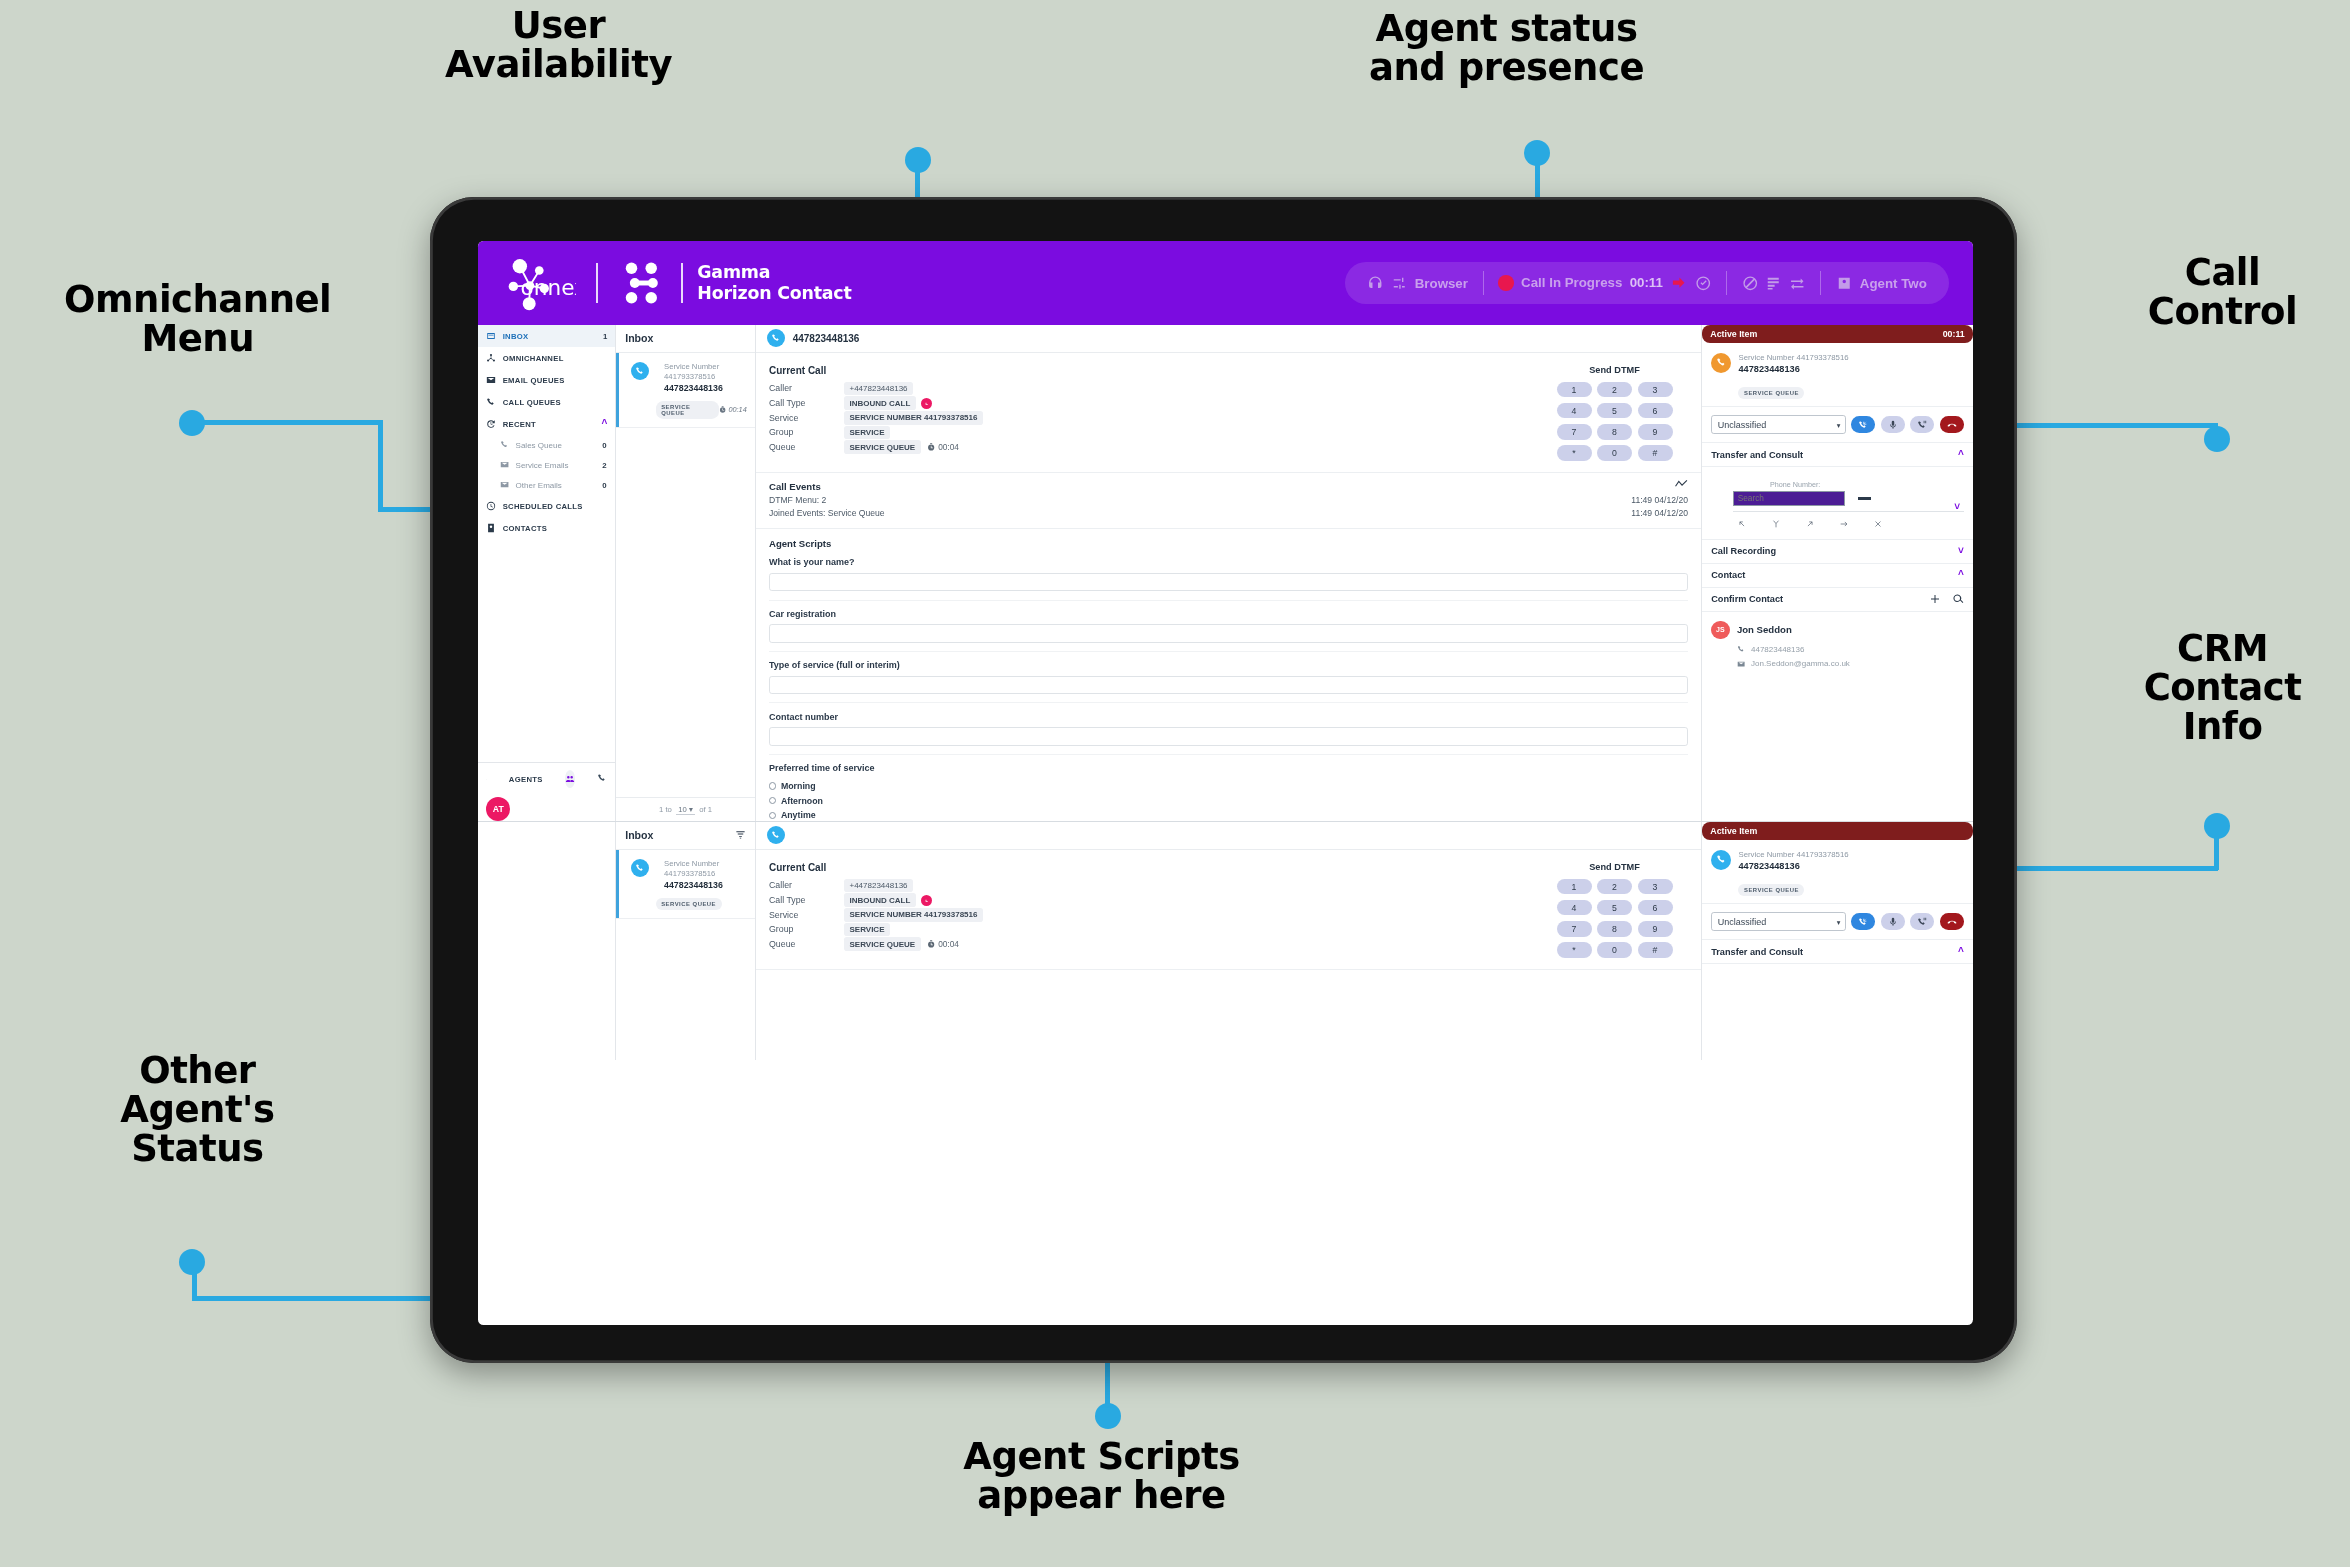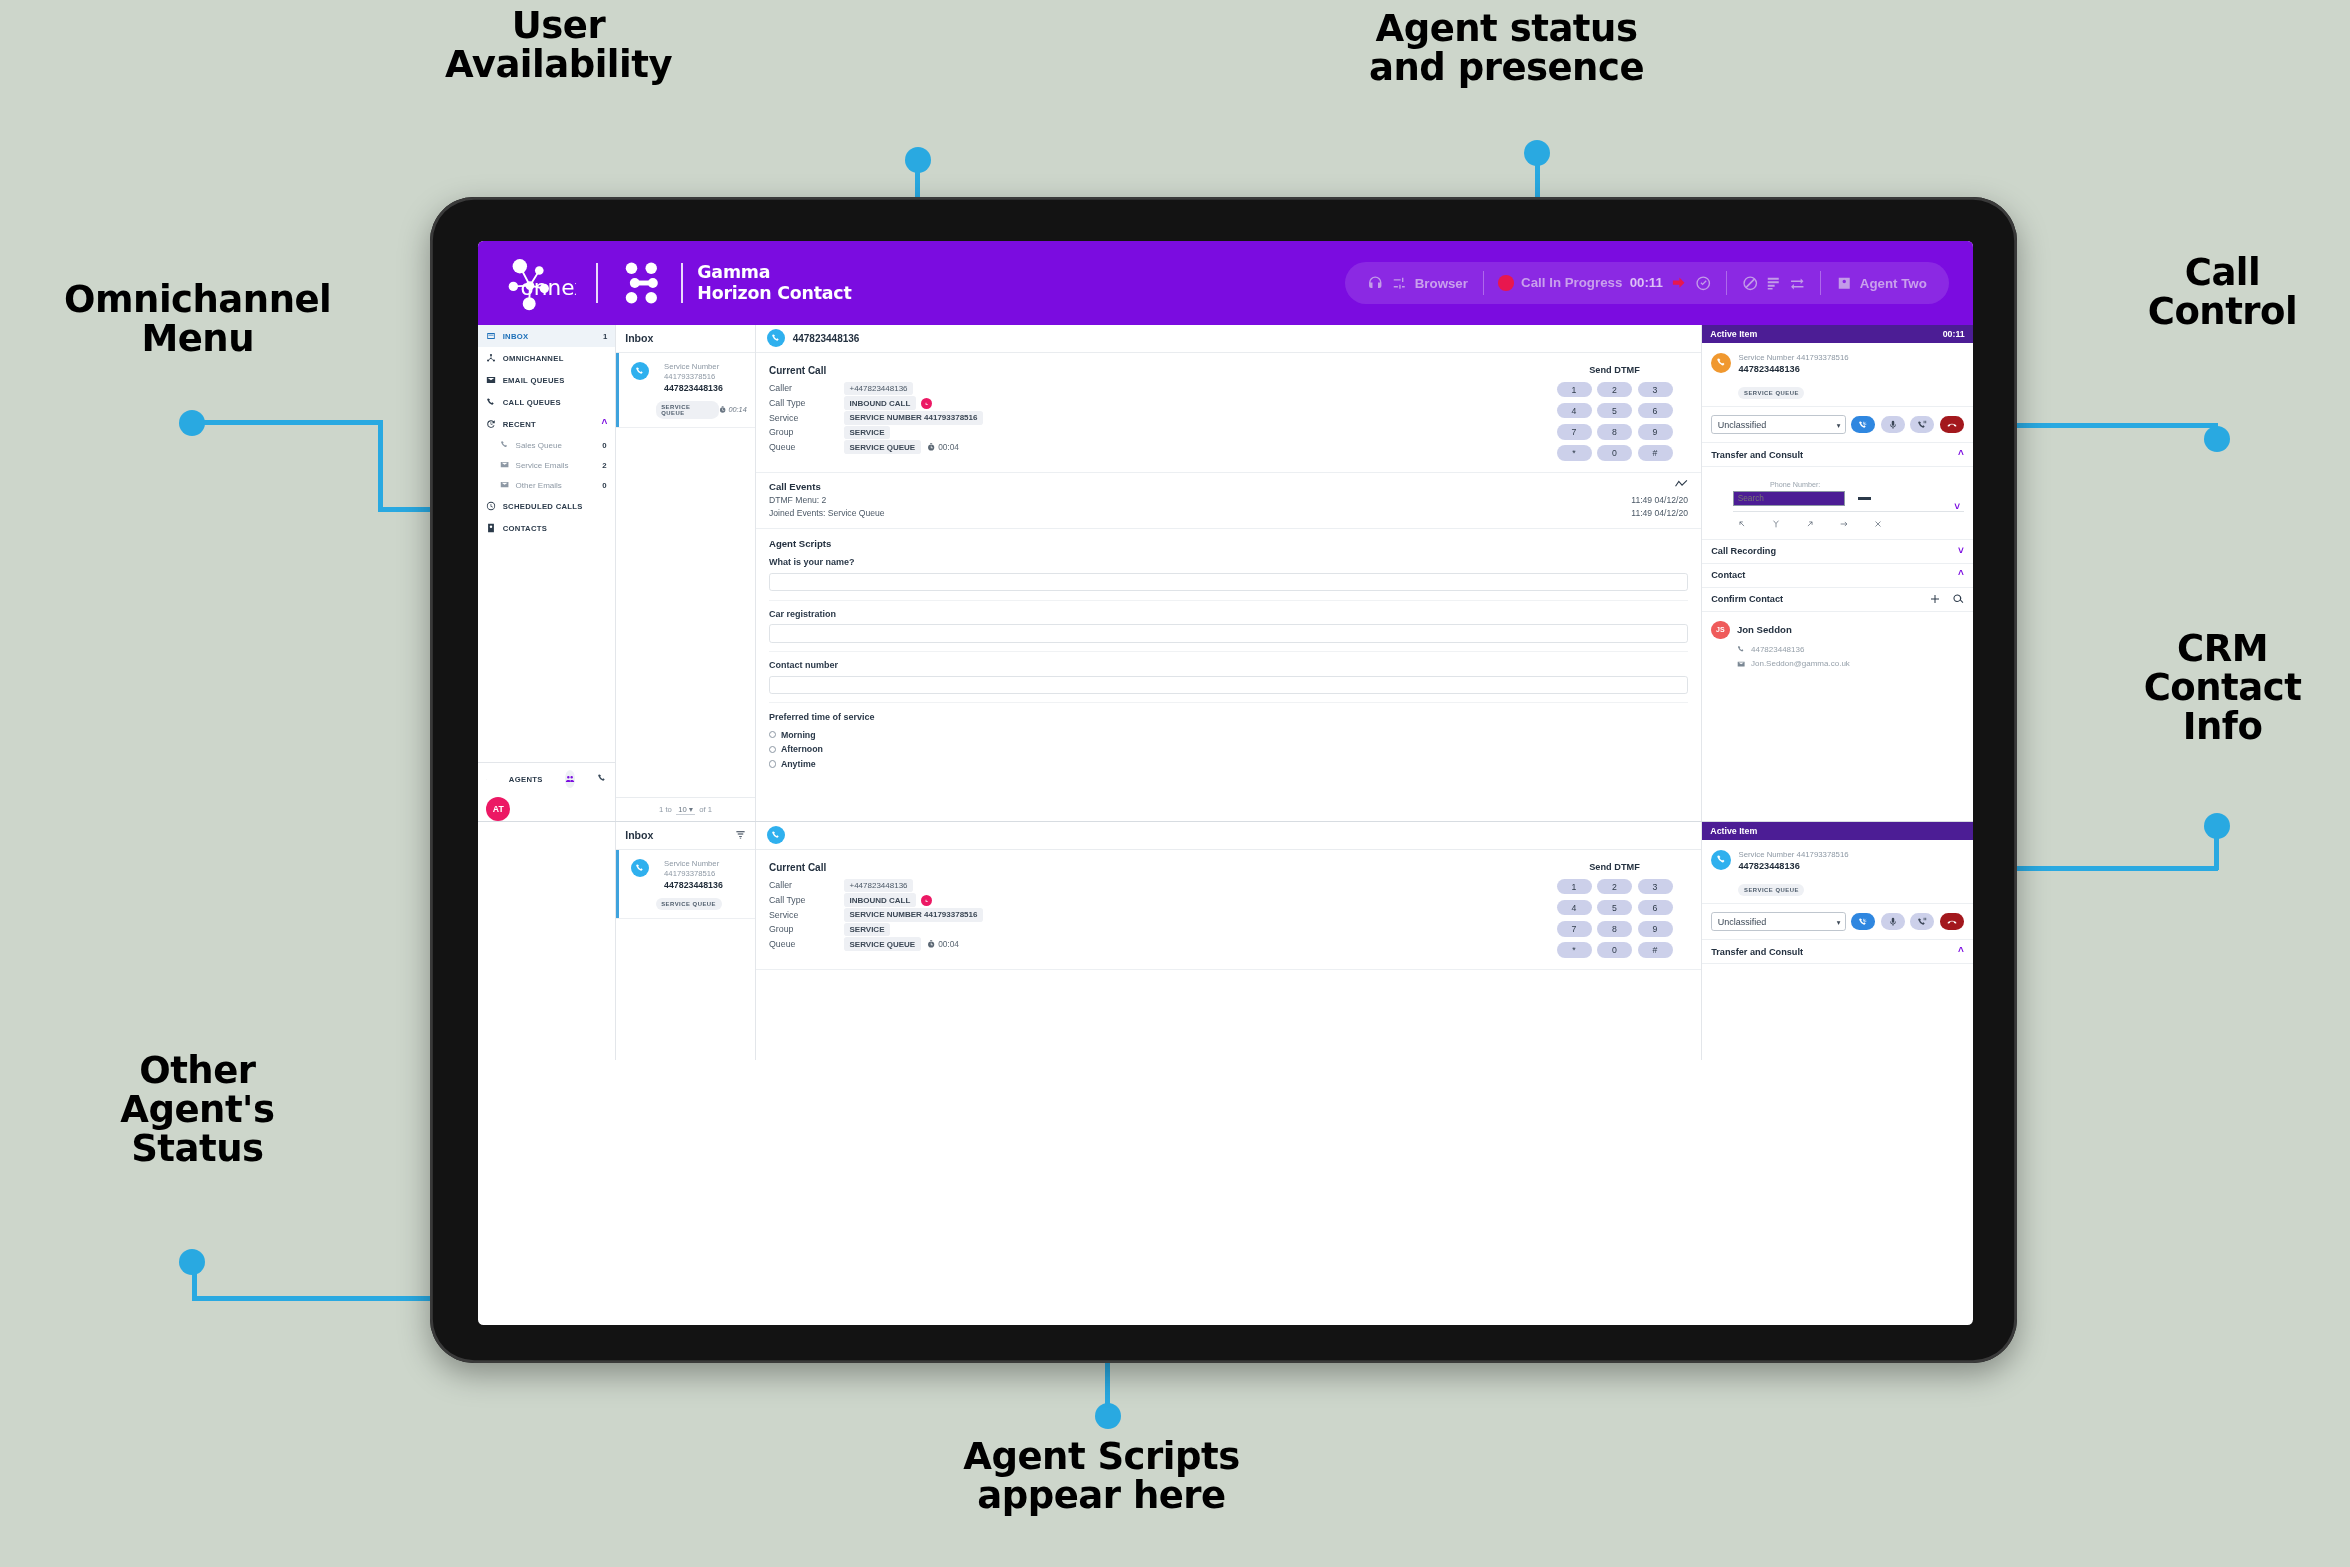--- a/index.html
+++ b/index.html
@@ -202,22 +202,22 @@
   .sc-field:last-of-type { border-bottom: none; }
   .sc-label { font-weight: 700; font-size: 9px; color: #2b3949; margin-bottom: 5.5px; }
   .sc-input { height: 18.4px; border: 0.9px solid #dfe3e7; border-radius: 2.8px; background: #fff; }
   .sc-radio-group { margin-top: 1.8px; }
   .sc-radio { display: flex; align-items: center; gap: 4.6px; font-size: 8.8px; font-weight: 700; color: #2b3949; height: 14.7px; }
   .radio-dot { width: 7.3px; height: 7.3px; border: 0.9px solid #8d98a4; border-radius: 50%; background:#fff; flex:0 0 7.3px;}
 
   
   .rightrail { width: 272px; background: #fff; border-left: 0.9px solid #e3e6ea; display:flex; flex-direction:column;}
   .ai-head {
-    height: 18.4px; background: #4c1d95; color: #fff; display: flex; align-items: center;
-    justify-content: space-between; padding: 0 8.3px; font-weight: 700; font-size: 8.8px;
+    height: 18.4px; background: #7f1d1d; color: #fff; display: flex; align-items: center;
+    justify-content: space-between; padding: 0 8.3px; font-weight: 700; font-size: 8.8px; border-radius: 8px;
   }
   .ai-body { padding: 9.2px 9.2px 8.3px 9.2px; border-bottom: 0.9px solid #eceff2; display: flex; gap: 7.3px; }
   .ai-av { width: 20px; height: 20px; border-radius: 50%; display:flex;align-items:center;justify-content:center; flex:0 0 20px;}
   .ai-av.orange { background: #f0982f; }
   .ai-av.blue { background: #2fb0ee; }
   .ai-av svg { width: 11px; height: 11px; fill: #fff; }
   .ai-svc { font-size: 7.8px; color: #8d98a4; line-height:1.4;}
   .ai-num { font-size: 9.2px; font-weight: 700; color: #1f2b38; line-height:1.4;}
   .ai-controls { display: flex; align-items: center; gap: 5.5px; padding: 8.3px 9.2px; border-bottom: 0.9px solid #eceff2; }
   .sel-wrap { position: relative; flex: 1; }
@@ -626,20 +626,24 @@
 
             <div class="sc-field">
               <div class="sc-label">What is your name?</div>
               <input class="sc-input" style="width: 100%;" value="">
             </div>
             <div class="sc-field">
               <div class="sc-label">Car registration</div>
               <input class="sc-input" style="width: 100%;" value="">
             </div>
             <div class="sc-field">
+              <div class="sc-label">Type of service (full or interim)</div>
+              <input class="sc-input" style="width: 100%;" value="">
+            </div>
+            <div class="sc-field">
               <div class="sc-label">Contact number</div>
               <input class="sc-input" style="width: 100%;" value="">
             </div>
 
             <div>
               <div class="sc-label">Preferred time of service</div>
               <div class="sc-radio-group">
                 <label class="sc-radio">
                   <span class="radio-dot"></span>
                   <span>Morning</span>

